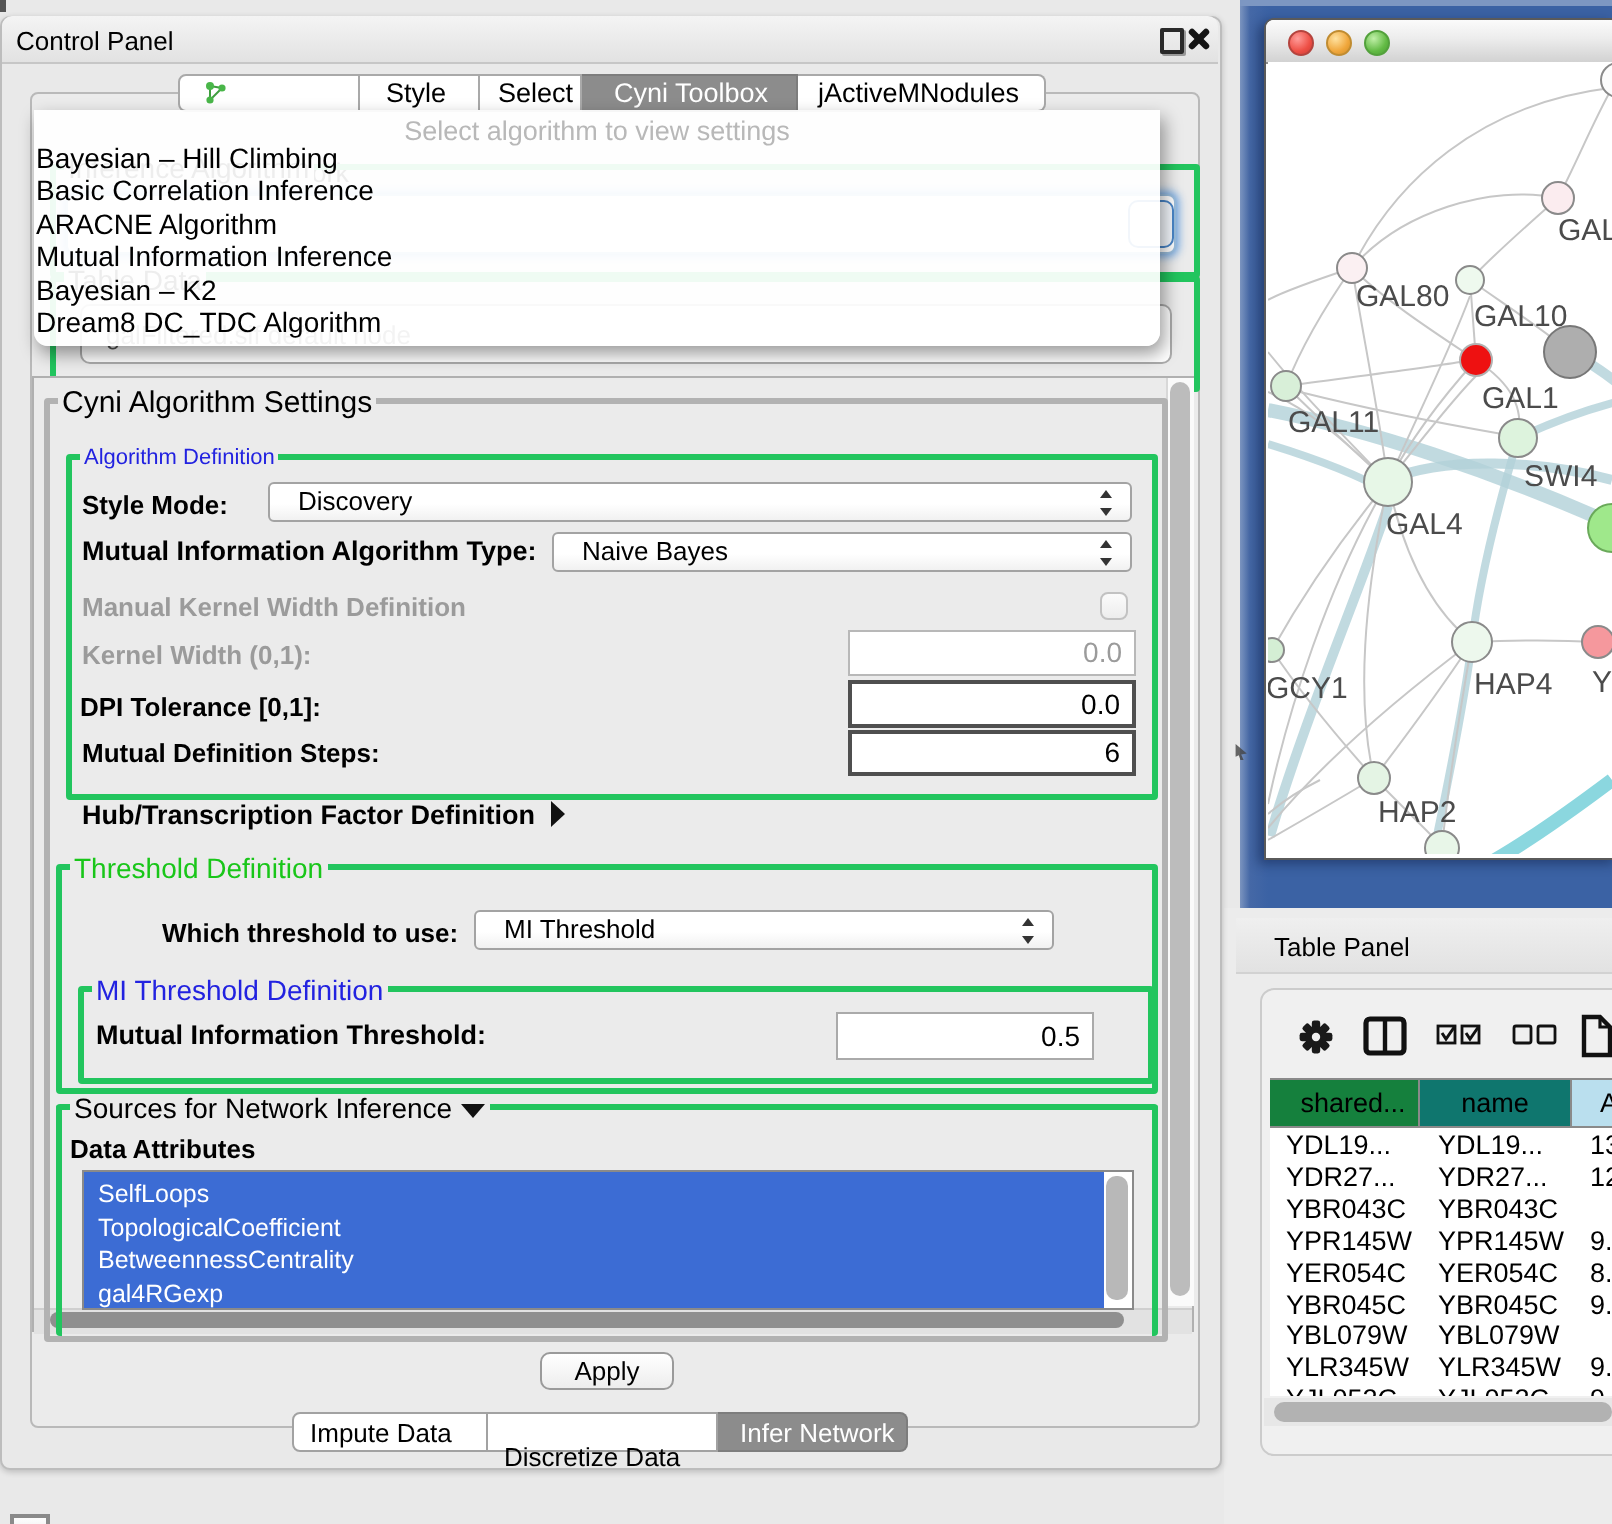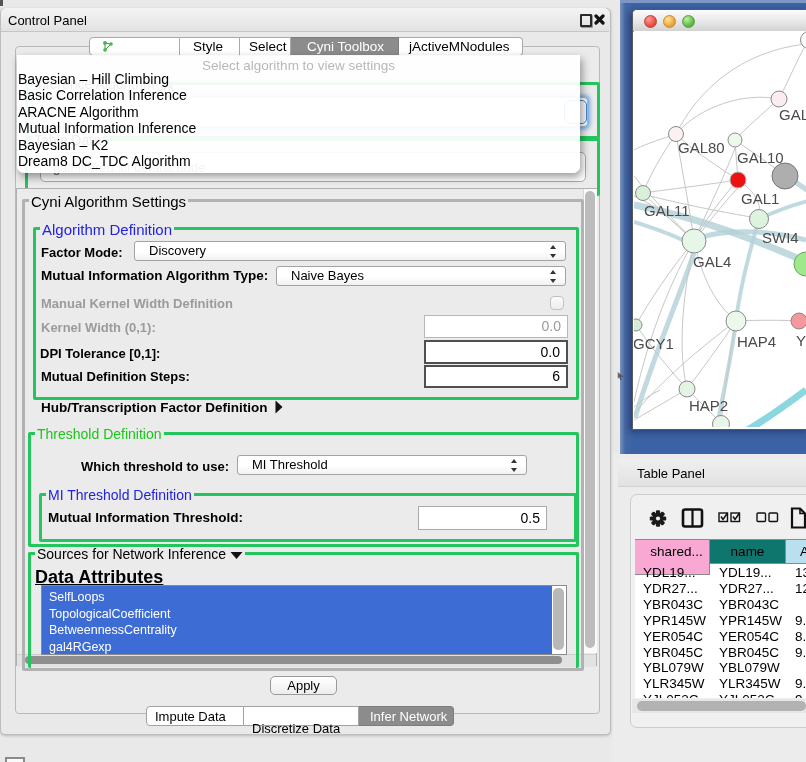--- a/index.html
+++ b/index.html
@@ -146,21 +146,21 @@
     <rect x="111" y="8" width="8.5" height="8.5" rx="1"></rect>
     <rect x="123" y="8" width="8.5" height="8.5" rx="1"></rect>
   </g>
 
   <path d="M146,3.5 h8 l5,5 v14 h-13 z" fill="none" stroke="#111" stroke-width="2.2"></path>
   <path d="M154,3.5 v5 h5" fill="none" stroke="#111" stroke-width="1.6"></path>
 </svg>
 
 <div class="abs" style="left:635px;top:539px;width:171px;height:159px;background:#fff;overflow:hidden;font-size:13.5px;">
 
-  <div class="abs" style="left:0;top:0;width:75px;height:36px;background:#f9a8d4;border:1px solid #8a8a8a;border-left:none;box-sizing:border-box;text-align:center;line-height:24px;text-indent:9px;">shared...</div>
+  <div class="abs" style="left:0;top:0;width:75px;height:25px;background:#15803d;border:1px solid #8a8a8a;border-left:none;box-sizing:border-box;text-align:center;line-height:24px;text-indent:9px;">shared...</div>
   <div class="abs" style="left:75px;top:0;width:76px;height:25px;background:#0f766e;border:1px solid #8a8a8a;border-left:none;box-sizing:border-box;text-align:center;line-height:24px;">name</div>
   <div class="abs" style="left:151px;top:0;width:40px;height:25px;background:#badfee;border:1px solid #8a8a8a;border-left:none;box-sizing:border-box;">
       <span class="abs" style="left:14px;top:4px;">Av</span>
     </div>
 </div>
 
 <div class="abs" style="left:635px;top:565px;width:171px;height:133px;overflow:hidden;font-size:13.5px;">
 <span class="abs" style="left:8px;top:0.0px;">YDL19...</span>
     <span class="abs" style="left:84px;top:0.0px;">YDL19...</span>
     <span class="abs" style="left:160px;top:0.0px;">13</span>
@@ -255,23 +255,23 @@
 <div class="abs" style="left:585px;top:191px;width:10px;height:457px;border-radius:5px;background:#bcbcbc;"></div>
 
 <div class="abs" style="left:17px;top:654px;width:579px;height:12px;background:#e2e2e2;border-top:1px solid #cfcfcf;"></div>
 <div class="abs" style="left:25px;top:656px;width:537px;height:8px;border-radius:4px;background:#8f8f8f;"></div>
 
 <div class="grp" style="left:22px;top:199px;width:556px;height:466px;border-color:#b2b2b2;">
   <span class="ttl" style="font-size:15px;">Cyni Algorithm Settings</span>
 </div>
 
 <div class="grp" style="left:33px;top:227px;width:540px;height:167px;">
-  <span class="ttl" style="color:#2222e0;font-size:15px;">Algorithm Definition</span>
-</div>
-<div class="abs fl" style="left:41px;top:245px;">Factor Mode:</div>
+  <span class="ttl" style="color:#2222e0;font-size:11px;">Algorithm Definition</span>
+</div>
+<div class="abs fl" style="left:41px;top:245px;">Style Mode:</div>
 <div class="combo" style="left:134px;top:241px;width:432px;height:20px;">Discovery<span class="arr"></span></div>
 <div class="abs fl" style="left:41px;top:268px;font-size:13.5px;">Mutual Information Algorithm Type:</div>
 <div class="combo" style="left:276px;top:266px;width:290px;height:20px;">Naive Bayes<span class="arr"></span></div>
 <div class="abs fl gray" style="left:41px;top:296px;">Manual Kernel Width Definition</div>
 <div class="abs" style="left:550px;top:296px;width:12px;height:12px;background:linear-gradient(#fbfbfb,#ededed);border:1.5px solid #c2c2c2;border-radius:4px;"></div>
 <div class="abs fl gray" style="left:41px;top:320px;">Kernel Width (0,1):</div>
 <div class="tf" style="left:424px;top:315px;width:144px;height:23px;border:1px solid #b8b8b8;color:#9b9b9b;line-height:21px;font-size:14px;">0.0</div>
 <div class="abs fl" style="left:40px;top:346px;">DPI Tolerance [0,1]:</div>
 <div class="tf" style="left:424px;top:340px;width:144px;height:24px;border:2px solid #4f4f4f;line-height:20px;font-size:14px;">0.0</div>
 <div class="abs fl" style="left:41px;top:369px;">Mutual Definition Steps:</div>
@@ -291,21 +291,21 @@
   <span class="ttl" style="color:#2222e0;">MI Threshold Definition</span>
 </div>
 <div class="abs fl" style="left:48px;top:510px;font-size:13.5px;">Mutual Information Threshold:</div>
 <div class="tf" style="left:418px;top:506px;width:129px;height:24px;border:1px solid #aaa;line-height:22px;font-size:14px;">0.5</div>
 
 <div class="grp" style="left:28px;top:552px;width:545px;height:113px;border-bottom:none;">
   <span class="ttl">Sources for Network Inference <svg width="13" height="9" viewBox="0 0 13 9" style="vertical-align:-1px;">
         <path d="M0.5,1 L12.5,1 L6.5,8 z" fill="#111"></path>
       </svg></span>
 </div>
-<div class="abs fl" style="left:35px;top:567px;font-size:18px;text-decoration:underline;">Data Attributes</div>
+<div class="abs fl" style="left:35px;top:567px;font-size:13px;">Data Attributes</div>
 
 <div class="abs" style="left:41px;top:585px;width:526px;height:70px;border:1px solid #8a8a8a;box-sizing:border-box;background:#fff;"></div>
 <div class="abs" style="left:42px;top:586px;width:510px;height:68px;background:#3c6cd4;color:#fff;font-size:12.5px;line-height:16.5px;padding-left:7px;padding-top:3px;box-sizing:border-box;">
 SelfLoops<br>TopologicalCoefficient<br>BetweennessCentrality<br>gal4RGexp
 </div>
 <div class="abs" style="left:553px;top:588px;width:11px;height:62px;border-radius:5px;background:#b8b8b8;"></div>
 
 <div class="abs" style="left:270px;top:676px;width:67px;height:19px;background:linear-gradient(#ffffff,#ededed);border:1px solid #9a9a9a;border-radius:5px;text-align:center;line-height:17px;box-sizing:border-box;">Apply</div>
 
 <div class="abs b" style="left:146px;top:706px;height:20px;font-size:13px;">

